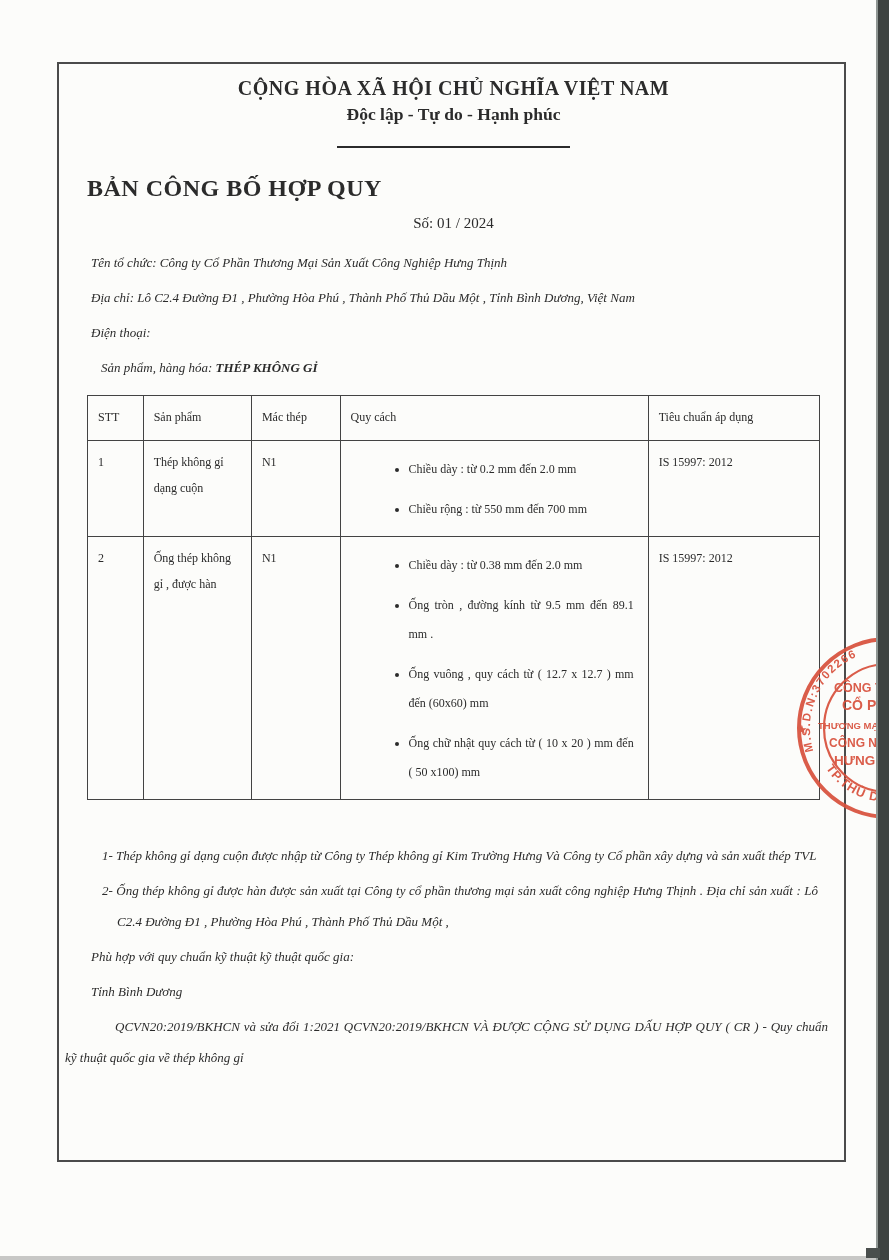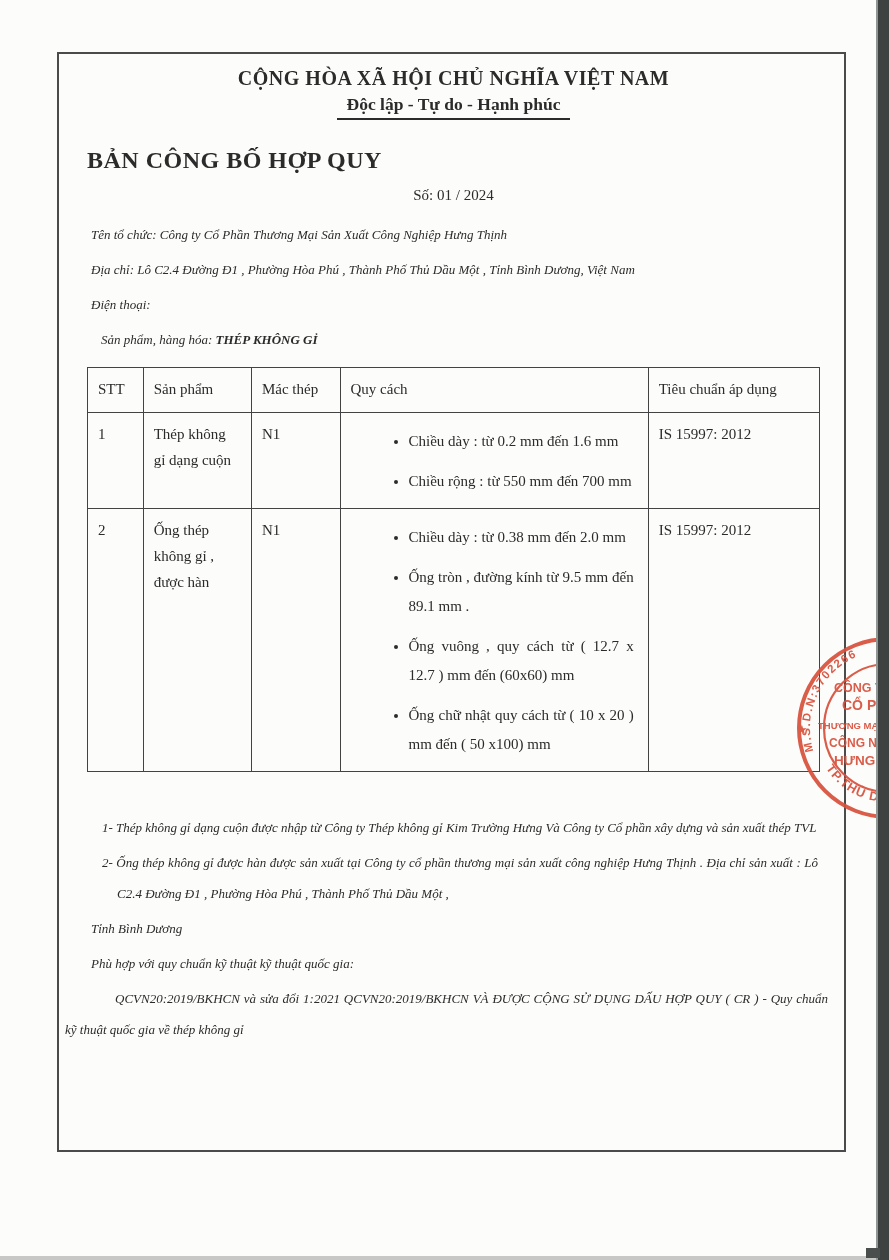--- a/index.html
+++ b/index.html
@@ -15,49 +15,49 @@
   }
   .scan-bottom-strip{
     position:absolute;left:0;bottom:0;width:100%;height:4px;
     background:#c7c7c5;z-index:9;
   }
   .scan-corner-mark{
     position:absolute;right:9px;bottom:2px;width:14px;height:10px;
     background:#4a4f4d;z-index:11;
   }
   .page-frame{
-    position:absolute;left:57px;top:52px;width:789px;height:1100px;
+    position:absolute;left:57px;top:62px;width:789px;height:1100px;
     border:2px solid #4b4b4b;box-sizing:border-box;
     padding:0 24px 0 28px;background:transparent;z-index:2;
   }
   .nat-line1{
     margin:12px 0 0 0;text-align:center;font-size:20px;font-weight:bold;
     letter-spacing:.5px;line-height:24px;
   }
   .nat-line2-wrap{text-align:center;margin-top:3px;}
   .nat-line2{
     display:inline-block;font-size:17.5px;font-weight:bold;line-height:23px;
-    border-bottom:2px solid #2b2b2b;padding:0 10px 2px 10px;text-align:right;
+    border-bottom:2px solid #2b2b2b;padding:0 10px 20px 10px;text-align:right;
   }
   .doc-title{
     margin:26px 0 0 0;font-size:24px;font-weight:bold;
     letter-spacing:.5px;line-height:28px;
   }
   .doc-number{margin:9px 0 0 0;text-align:center;font-size:15px;line-height:24px;}
   .para{font-size:13px;line-height:31px;margin:4px;font-style:italic;}
   .p-org{margin-top:12px;}
   .p-addr{margin-top:0;}
   .p-phone{margin-top:2px;}
   .p-product{margin-top:4px;text-indent:10px;}
   .p-brand{text-indent:10px;}
   .p-intro{text-indent:10px;}
   .bold{font-weight:bold;}
   table.spec{
     width:100%;border-collapse:collapse;margin-top:12px;
-    font-size:15px;
+    font-size:12px;
   }
   table.spec th,table.spec td{
     border:1.6px solid #434343;vertical-align:top;font-weight:normal;
     padding:8px 10px;line-height:26px;text-align:left;
   }
   table.spec th{height:28px;}
   td.c-stt{text-align:center;padding-top:12px;}
   td.c-name{text-align:justify;padding-top:12px;padding-right:14px;line-height:29px;}
   td.c-grade{text-align:center;padding-top:12px;}
   td.c-spec{padding:6px 12px 6px 0;}
@@ -118,21 +118,21 @@
         <th>Tiêu chuẩn áp dụng</th>
       </tr>
     </thead>
     <tbody>
       <tr>
         <td class="c-stt">1</td>
         <td class="c-name">Thép không gỉ dạng cuộn</td>
         <td class="c-grade">N1</td>
         <td class="c-spec">
           <ul class="spec-list">
-            <li>Chiều dày : từ 0.2 mm đến 1.6 mm</li>
+            <li>Chiều dày : từ 0.2 mm đến 2.0 mm</li>
             <li>Chiều rộng : từ 550 mm đến 700 mm</li>
           </ul>
         </td>
         <td class="c-std">IS 15997: 2012</td>
       </tr>
       <tr>
         <td class="c-stt">2</td>
         <td class="c-name">Ống thép không gỉ , được hàn</td>
         <td class="c-grade">N1</td>
         <td class="c-spec">
@@ -144,22 +144,22 @@
           </ul>
         </td>
         <td class="c-std">IS 15997: 2012</td>
       </tr>
     </tbody>
   </table>
 
   <div class="notes">
     <p class="para note1">1-  Thép không gỉ dạng cuộn được nhập từ Công ty Thép không gỉ Kim Trường Hưng Và Công ty Cổ phần xây dựng và sản xuất thép TVL</p>
     <p class="para note2">2-  Ống thép không gỉ được hàn được sản xuất tại Công ty cổ phần thương mại sản xuất công nghiệp Hưng Thịnh . Địa chỉ sản xuất : Lô C2.4 Đường Đ1 , Phường Hòa Phú , Thành Phố Thủ Dầu Một ,</p>
+    <p class="para p-conform">Phù hợp với quy chuẩn kỹ thuật kỹ thuật quốc gia:</p>
     <p class="para p-province">Tỉnh Bình Dương</p>
-    <p class="para p-conform">Phù hợp với quy chuẩn kỹ thuật kỹ thuật quốc gia:</p>
     <p class="para p-final">QCVN20:2019/BKHCN  và  sửa  đổi  1:2021  QCVN20:2019/BKHCN  VÀ  ĐƯỢC CỘNG SỬ DỤNG DẤU HỢP QUY ( CR ) -  Quy chuẩn kỹ thuật quốc gia về thép không gỉ</p>
   </div>
 
 </div>
 
 <svg class="stamp" viewBox="0 0 200 200">
   <g fill="none" stroke="#d8503c">
     <circle cx="100" cy="100" r="89" stroke-width="4"></circle>
     <circle cx="100" cy="100" r="64" stroke-width="2.2"></circle>
   </g>

